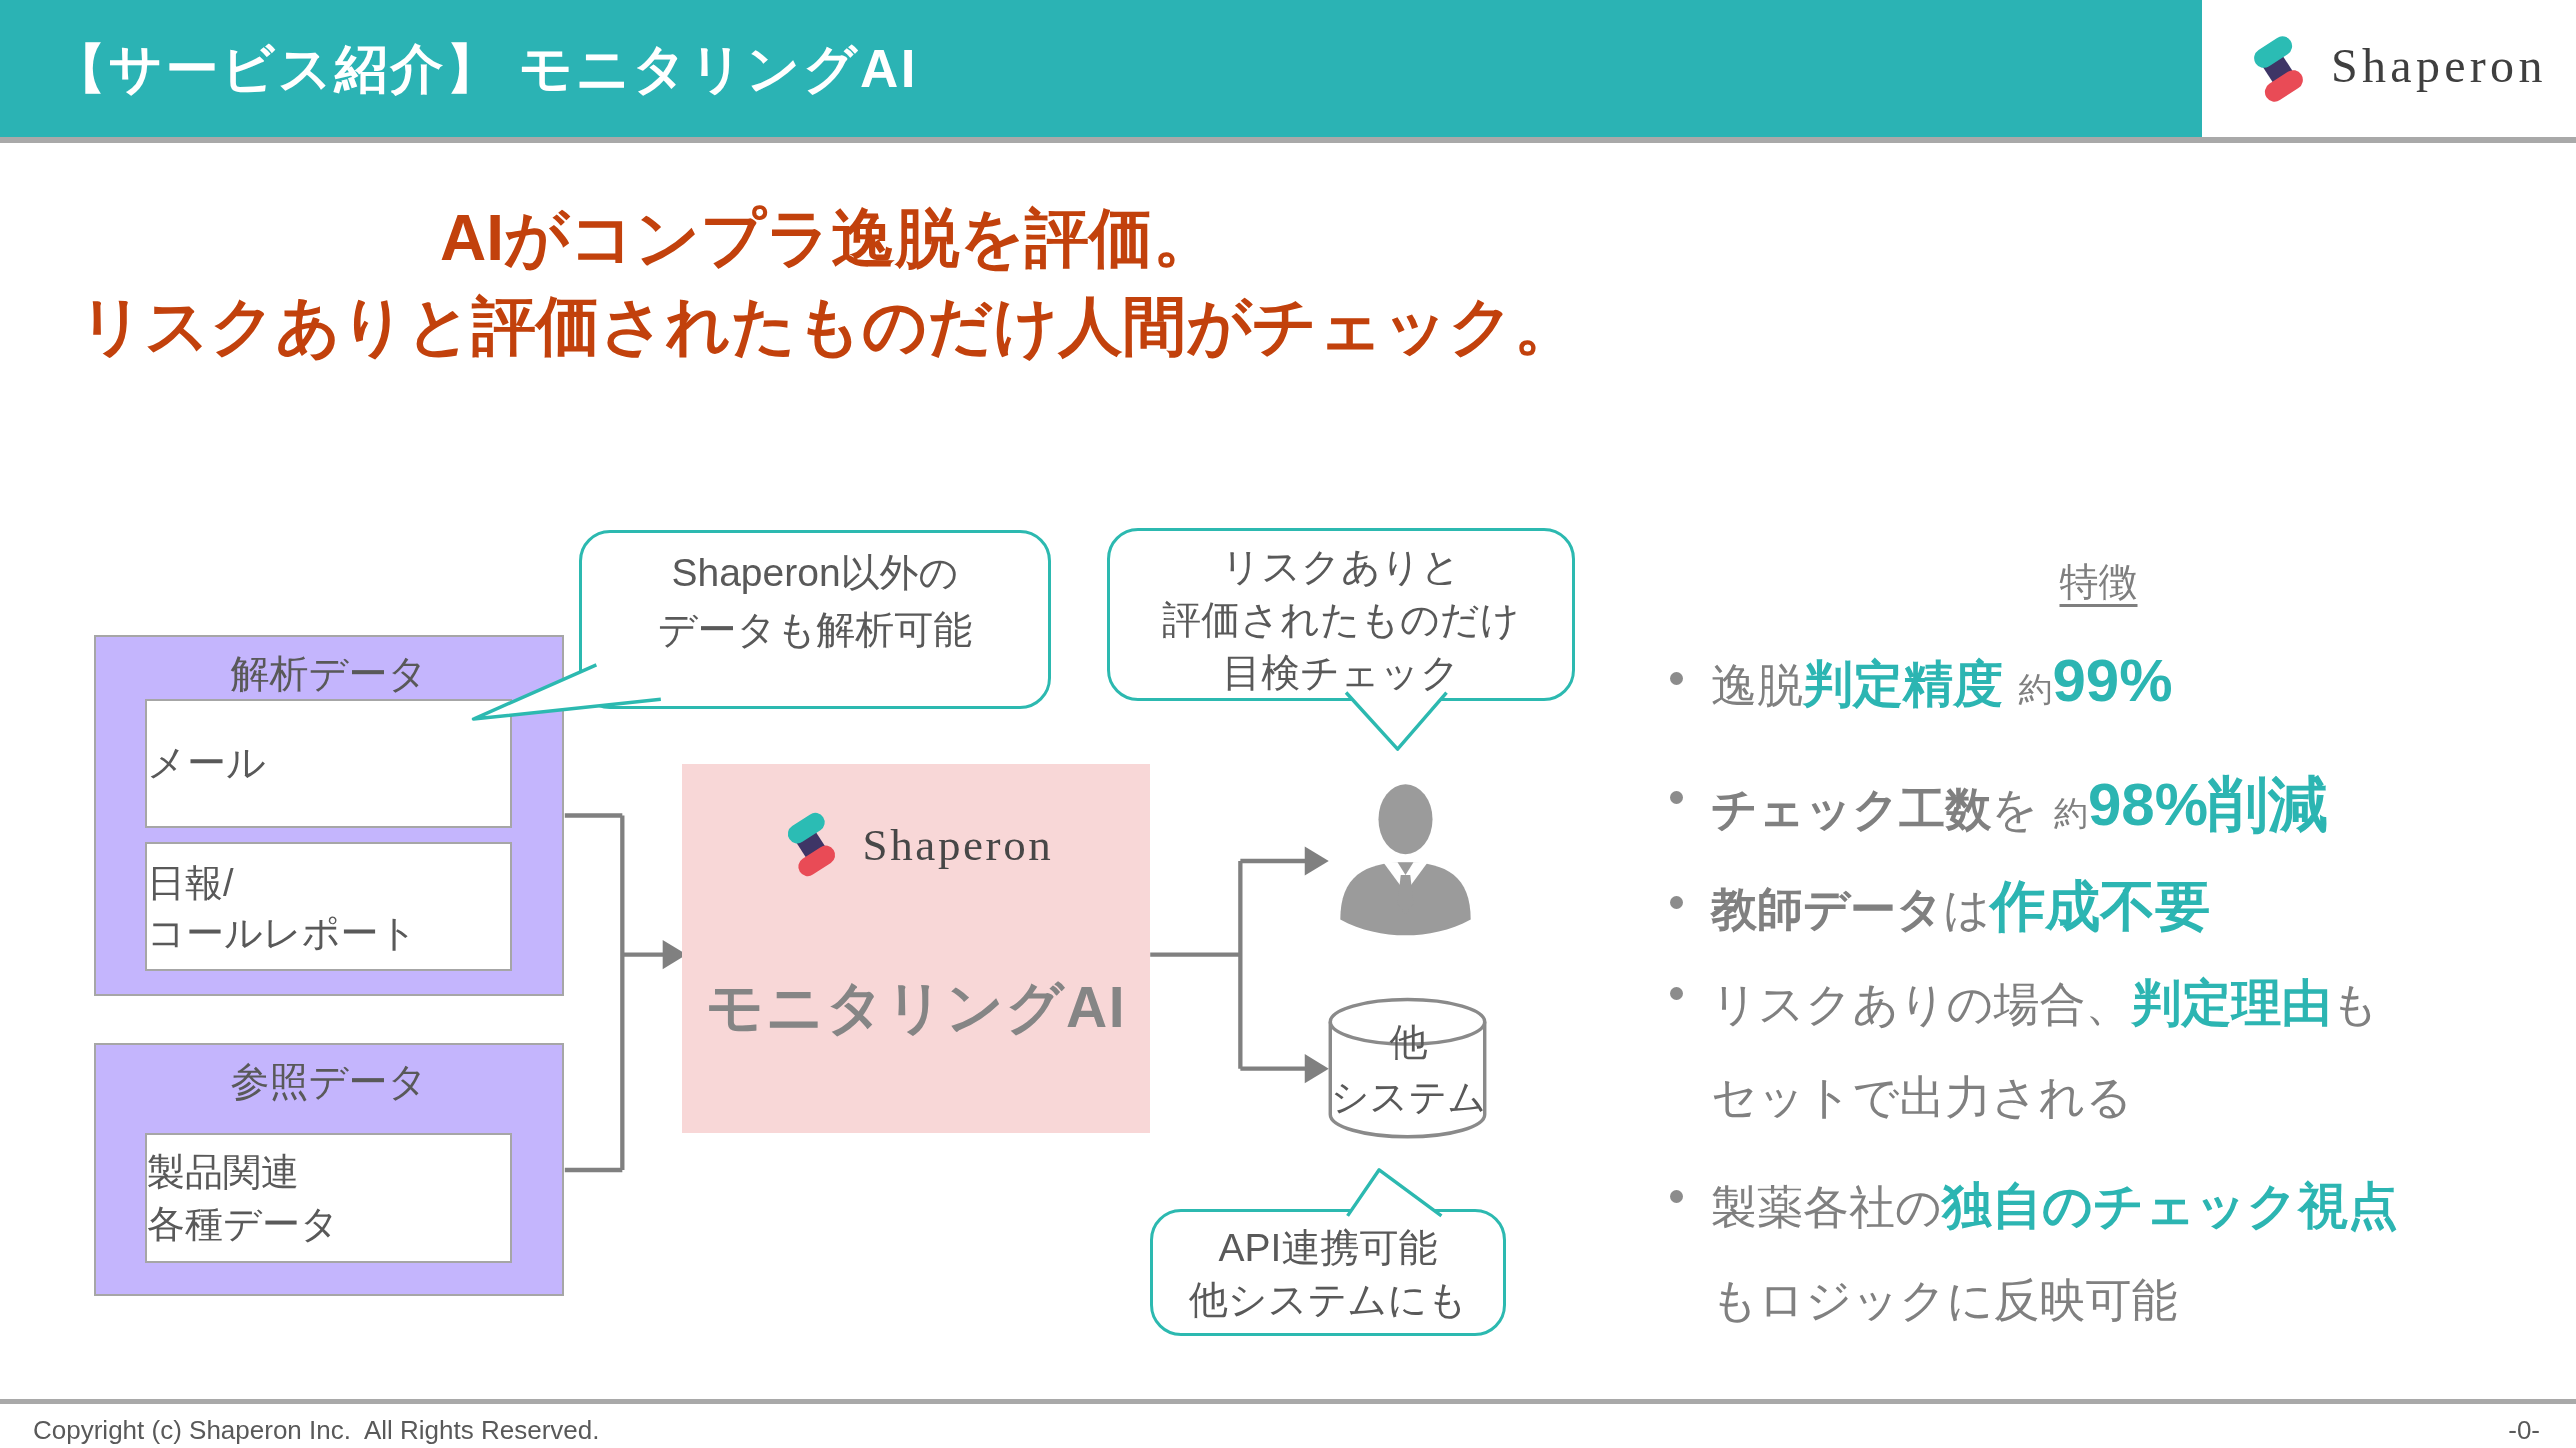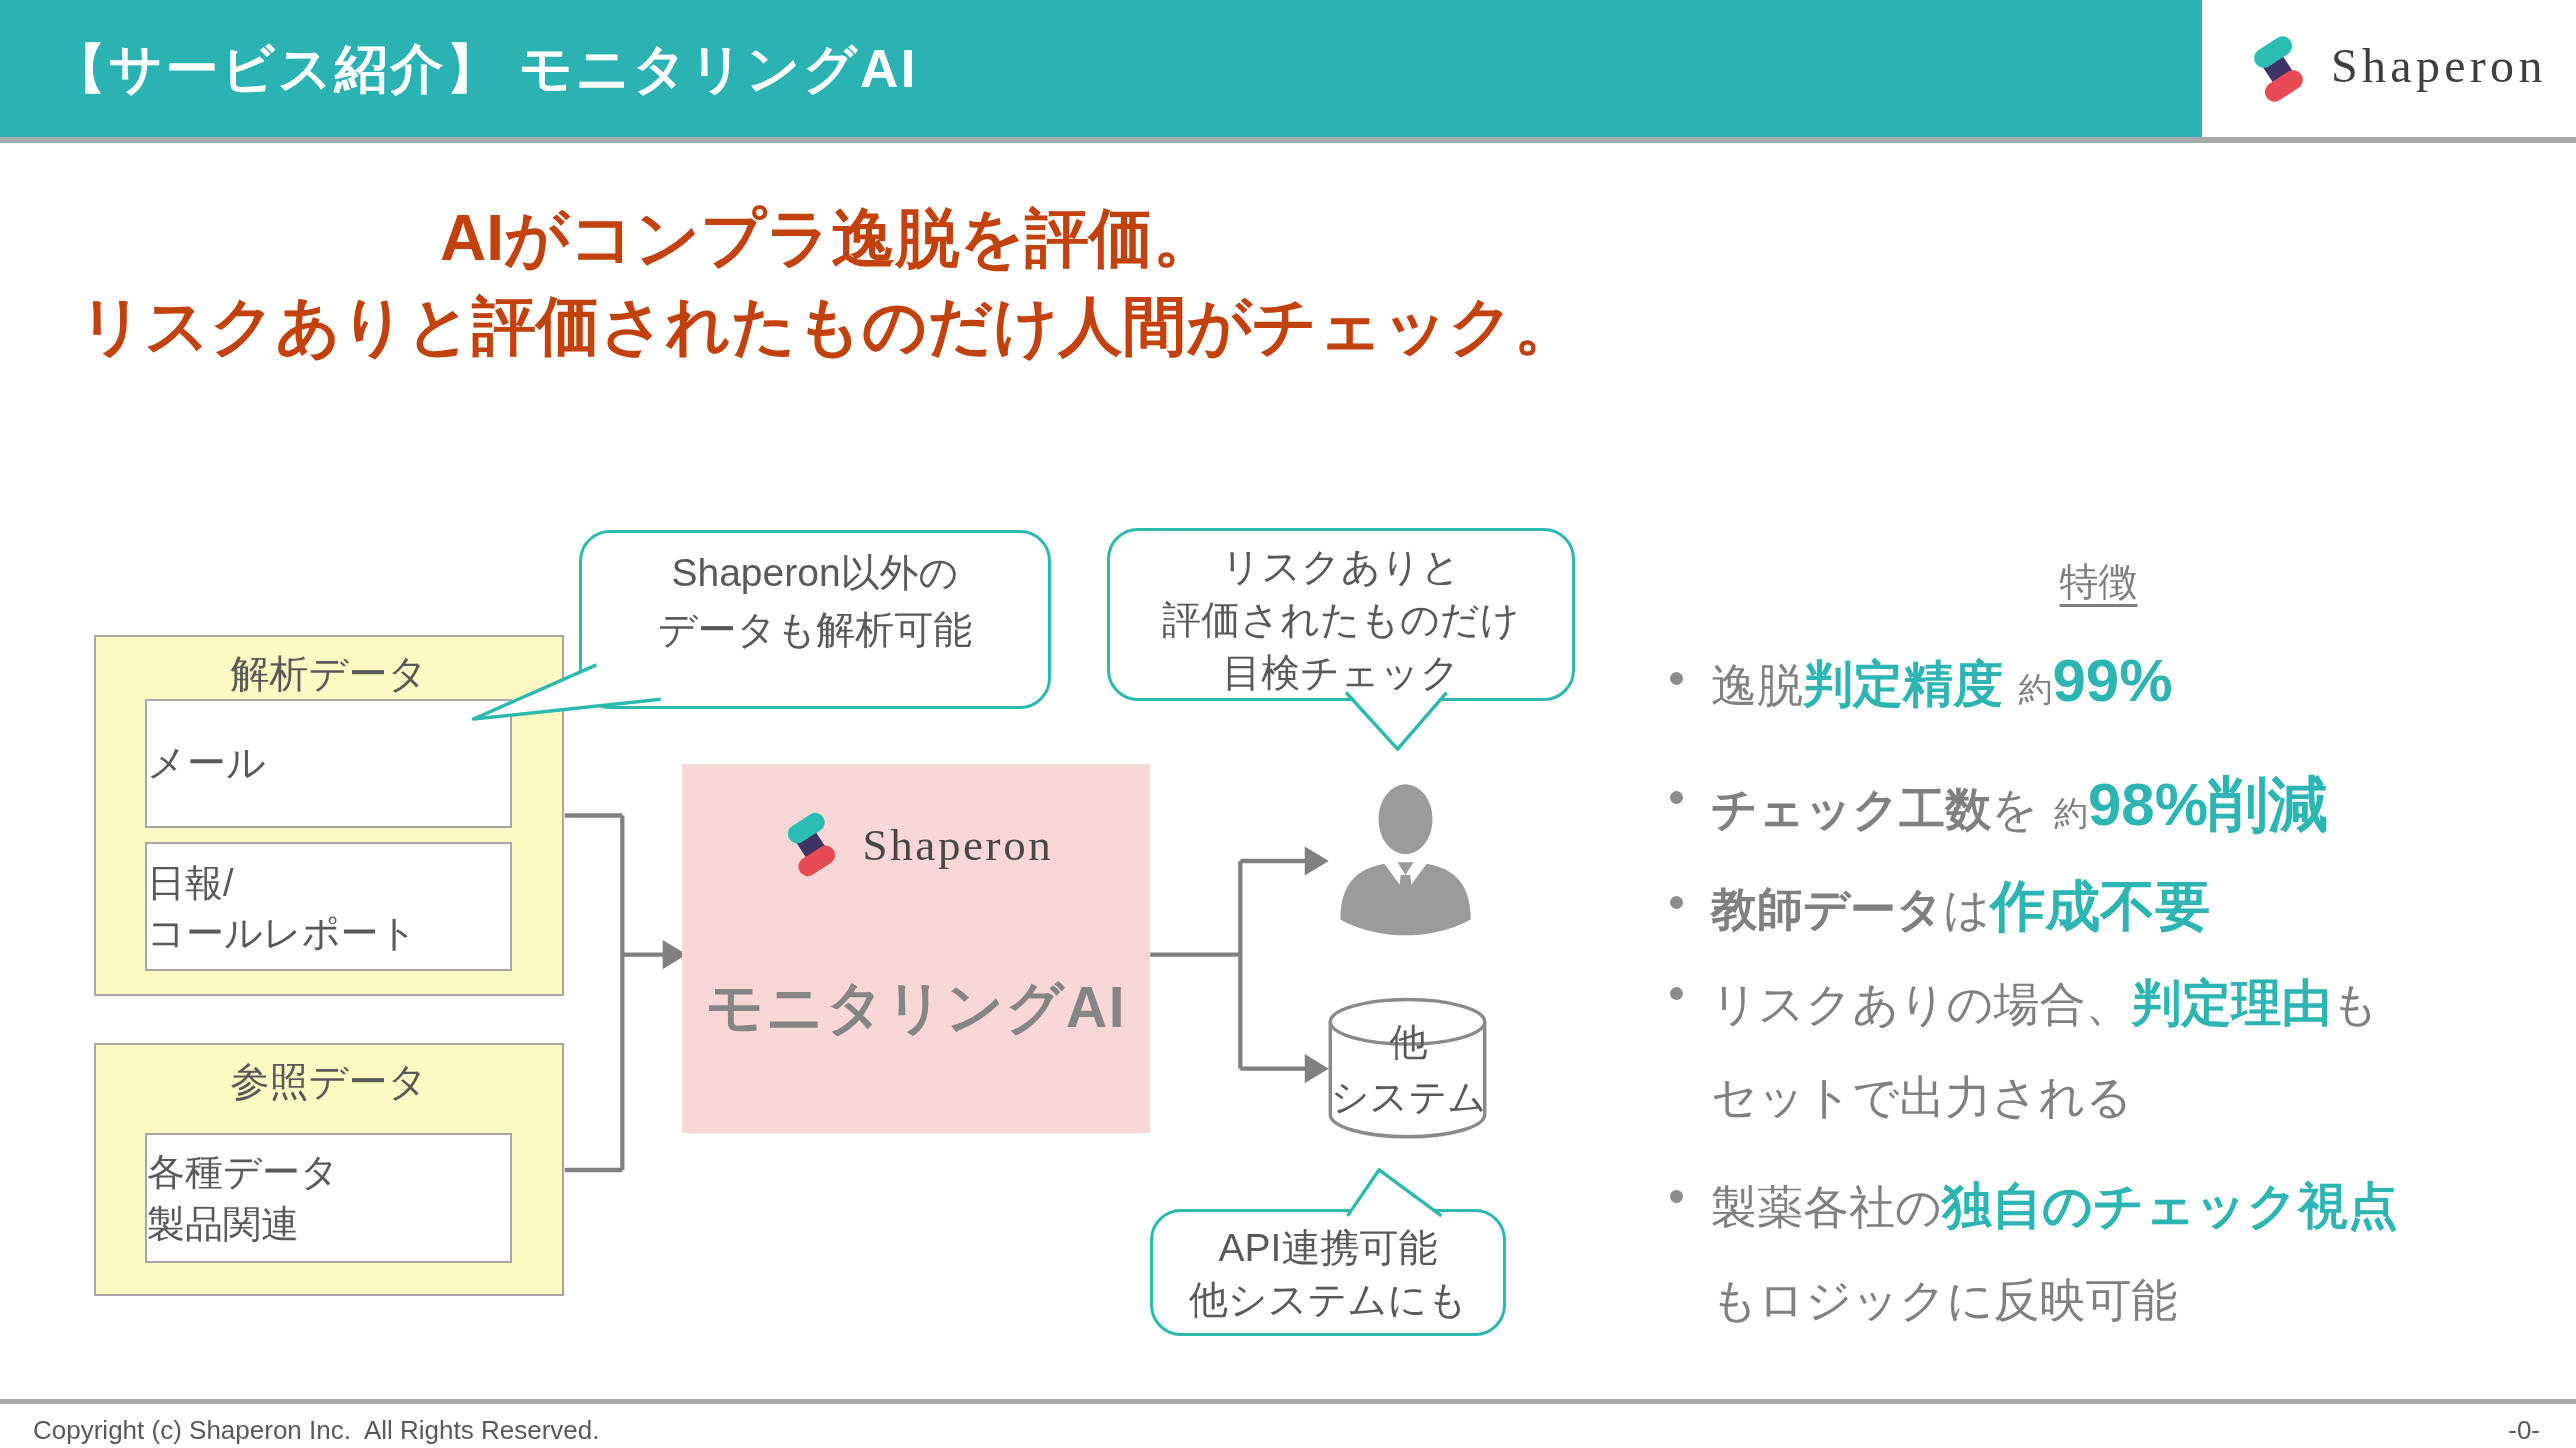--- a/index.html
+++ b/index.html
@@ -11,21 +11,21 @@
         font-size:53px;font-weight:bold;color:#ffffff;letter-spacing:2.6px;white-space:nowrap;}
   .logo-area{position:absolute;left:2202px;top:0;width:374px;height:137px;background:#ffffff;}
   .logo-mark{position:absolute;left:43px;top:22px;}
   .logo-type{position:absolute;left:129px;top:38px;font-family:"Liberation Serif","DejaVu Serif",serif;
         font-size:48px;color:#3f3f3f;letter-spacing:4.3px;}
   .header-divider{position:absolute;left:0;top:137px;width:2576px;height:6px;background:#a9a9a9;}
   
   .page-title{position:absolute;left:79px;top:194px;font-size:64px;line-height:88px;
         font-weight:bold;color:#c2410c;white-space:nowrap;text-align:center;}
   
-  .data-box{position:absolute;background:#fef9c3;border:2.6px solid #a6a6a6;box-sizing:border-box;}
+  .data-box{position:absolute;background:#c4b5fd;border:2.6px solid #a6a6a6;box-sizing:border-box;}
   .data-box-title{text-align:center;margin-top:10.3px;font-size:39px;color:#595959;}
   .inner-box{position:absolute;background:#ffffff;border:2.6px solid #a6a6a6;box-sizing:border-box;
         text-align:left;color:#595959;}
   
   .ai-box{position:absolute;left:682px;top:764px;width:468px;height:369px;background:#F8D7D7;}
   .ai-logo-row{position:absolute;left:0;top:34px;width:468px;display:flex;justify-content:center;
         align-items:center;gap:19px;}
   .ai-logo-type{font-family:"Liberation Serif","DejaVu Serif",serif;font-size:45px;color:#474747;letter-spacing:2.6px;}
   .ai-label{position:absolute;left:0;top:206px;width:468px;text-align:center;font-size:57px;
         font-weight:bold;color:#858585;letter-spacing:1.7px;}
@@ -93,22 +93,22 @@
     <div class="inner-box" style="left:49px;top:62px;width:367px;height:129px;font-size:39px;line-height:124px;">メール</div>
     <div class="inner-box" style="left:49px;top:205px;width:367px;height:129px;font-size:38px;line-height:50px;padding-top:13.7px;">
       <div>日報/</div>
       <div>コールレポート</div>
     </div>
   </div>
 
   <div class="data-box" style="left:94px;top:1043px;width:470px;height:253px;">
     <div class="data-box-title">参照データ</div>
     <div class="inner-box" style="left:49px;top:88px;width:367px;height:130px;font-size:38px;line-height:52px;padding-top:11px;">
+      <div>製品関連</div>
       <div>各種データ</div>
-      <div>製品関連</div>
     </div>
   </div>
 
   <div class="ai-box">
     <div class="ai-logo-row">
       <svg width="65" height="93" viewBox="0 0 100 100">
         <g transform="rotate(-33 50 50)">
           <rect x="32" y="22" width="34" height="56" fill="#3E3566"></rect>
           <rect x="26" y="10" width="62" height="29" rx="14.5" fill="#2BBCB4"></rect>
           <rect x="12" y="61" width="62" height="29" rx="14.5" fill="#E94B56"></rect>

